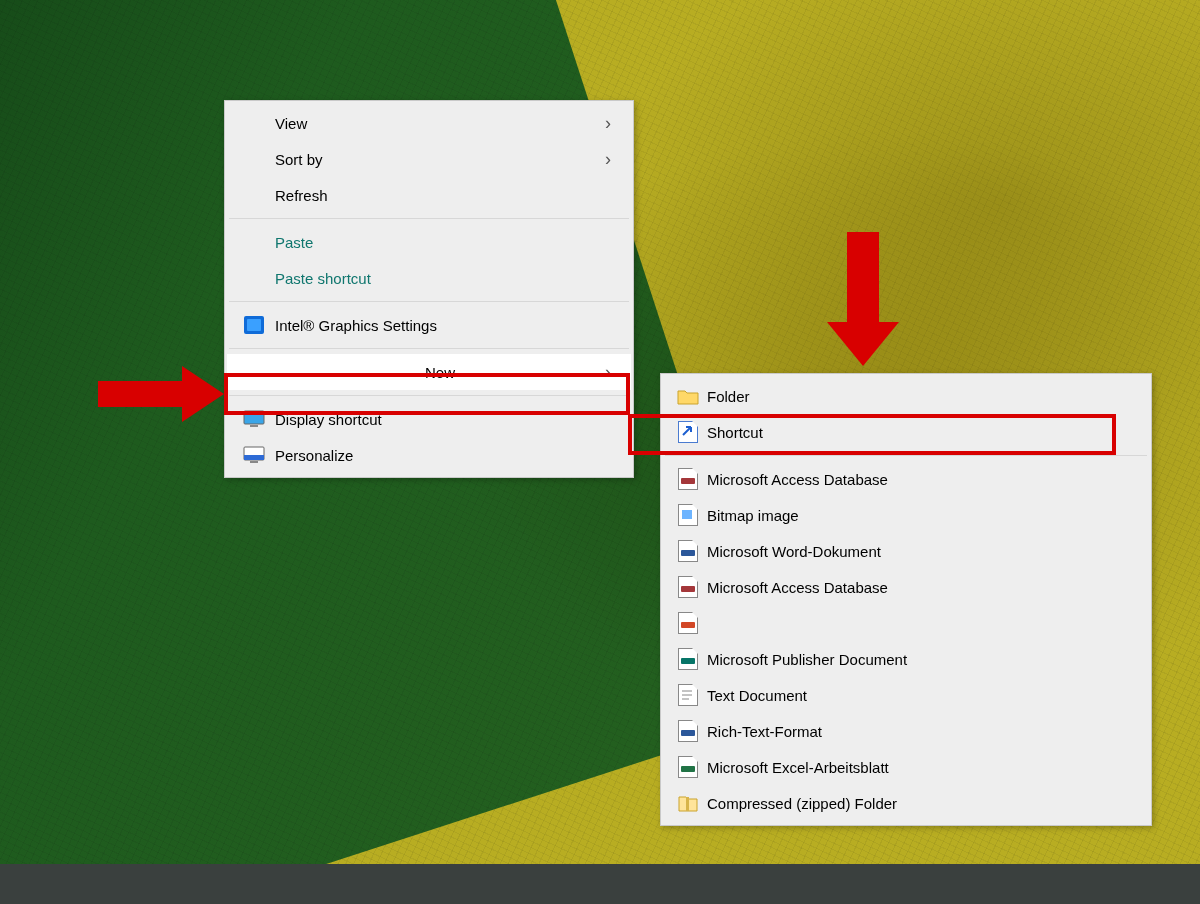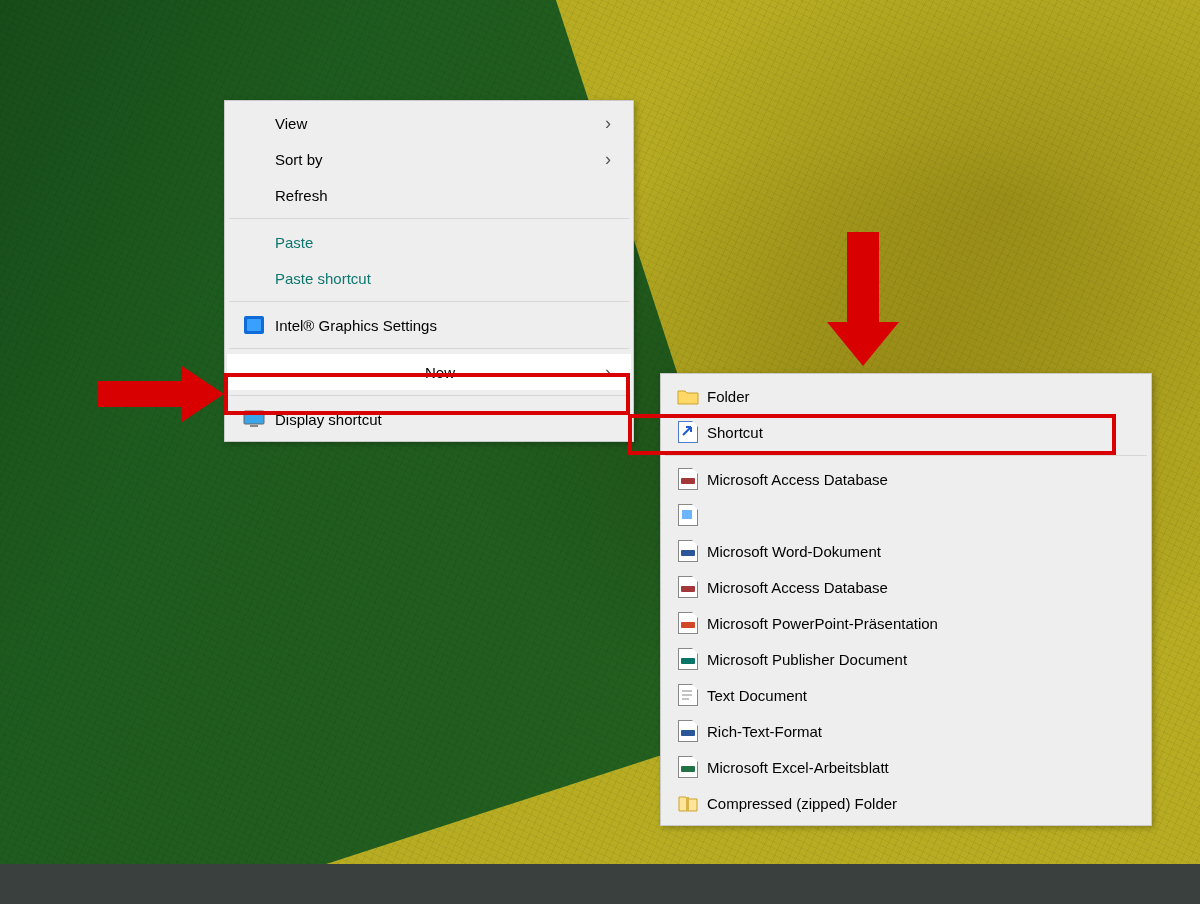--- a/index.html
+++ b/index.html
@@ -106,20 +106,30 @@
     <div class="sep"></div>
     <div class="item hasico">
       <span class="ico">
         <svg width="22" height="18">
             <rect x="1" y="1" width="20" height="13" rx="1" fill="#3aa5e8" stroke="#666"></rect>
             <rect x="7" y="15" width="8" height="2" fill="#888"></rect>
           </svg>
       </span>
       <span class="txt">Display shortcut</span>
     </div>
+    <div class="item hasico">
+      <span class="ico">
+        <svg width="22" height="18">
+            <rect x="1" y="1" width="20" height="13" rx="1" fill="#fff" stroke="#666"></rect>
+            <rect x="1" y="9" width="20" height="5" fill="#2e6bd6"></rect>
+            <rect x="7" y="15" width="8" height="2" fill="#888"></rect>
+          </svg>
+      </span>
+      <span class="txt">Personalize</span>
+    </div>
   </div>
 
   <div class="menu menu2" id="submenu">
       <div class="item">
         <span class="ico">
           <svg width="22" height="18">
             <path d="M1 4h7l2 2h11v11H1z" fill="#ffd868" stroke="#caa32c"></path>
           </svg>
         </span>
         <span class="txt">Folder</span>
@@ -144,20 +154,21 @@
         <span class="txt">Microsoft Access Database</span>
       </div>
       <div class="item">
         <span class="ico">
           <span class="fi">
             <svg width="16" height="18" style="position:absolute;left:0;top:0">
               <rect x="3" y="5" width="10" height="9" fill="#6db4ff"></rect>
             </svg>
           </span>
         </span>
+        <span class="txt">Bitmap image</span>
       </div>
       <div class="item">
         <span class="ico">
           <span class="fi">
             <span class="bar" style="background:#2b579a"></span>
           </span>
         </span>
         <span class="txt">Microsoft Word-Dokument</span>
       </div>
       <div class="item">
@@ -167,21 +178,20 @@
           </span>
         </span>
         <span class="txt">Microsoft Access Database</span>
       </div>
       <div class="item">
         <span class="ico">
           <span class="fi">
             <span class="bar" style="background:#d24726"></span>
           </span>
         </span>
-        <span class="txt">Microsoft PowerPoint-Präsentation</span>
       </div>
       <div class="item">
         <span class="ico">
           <span class="fi">
             <span class="bar" style="background:#077568"></span>
           </span>
         </span>
         <span class="txt">Microsoft Publisher Document</span>
       </div>
       <div class="item">

